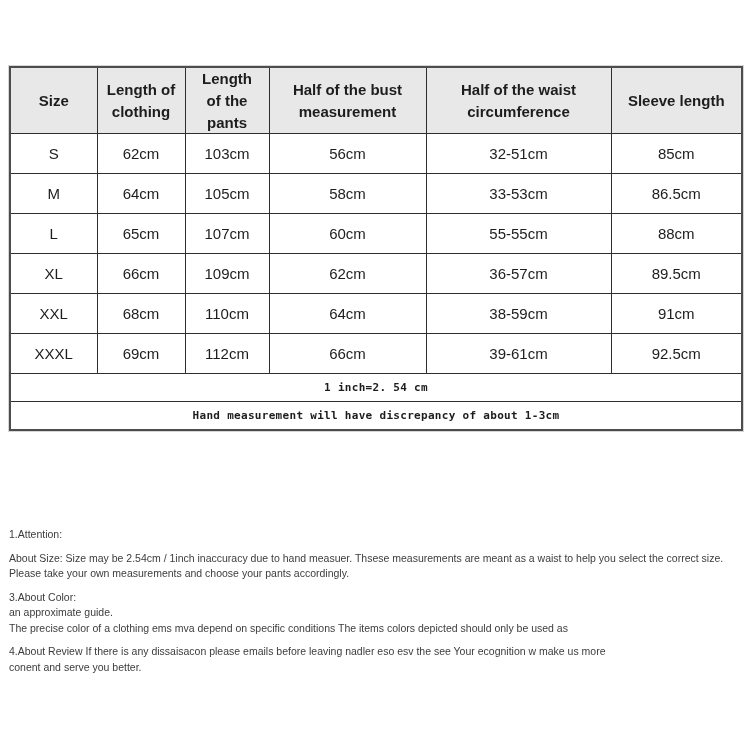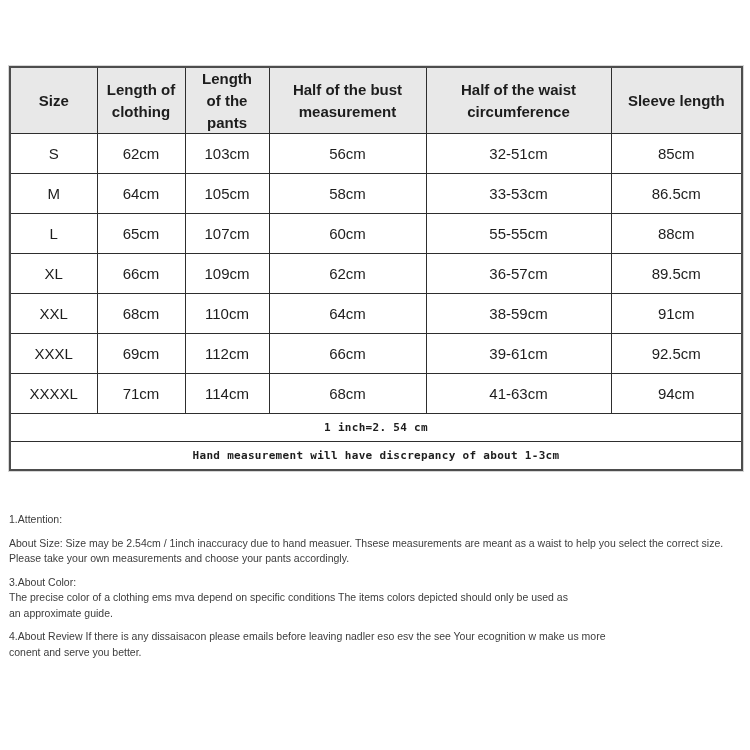--- a/index.html
+++ b/index.html
@@ -47,21 +47,21 @@
   }
   .size-chart tr.footer-row td{
     font-family:"DejaVu Sans Mono","Liberation Mono",monospace;
     font-size:11px;
     font-weight:bold;
     height:25px;
     letter-spacing:0.3px;
   }
   .notes{
     position:absolute;
-    left:9px;top:512px;
+    left:9px;top:527px;
     width:738px;
     color:#3c3c3c;
     font-size:10.5px;
   }
   .note{margin:0 0 8px 0;}
   .note-line{
     line-height:15.5px;
     white-space:nowrap;
     overflow:hidden;
   }
@@ -132,49 +132,41 @@
           <td>91cm</td>
         </tr>
         <tr>
           <td>XXXL</td>
           <td>69cm</td>
           <td>112cm</td>
           <td>66cm</td>
           <td>39-61cm</td>
           <td>92.5cm</td>
         </tr>
-        <tr>
-          <td>XXXXL</td>
-          <td>71cm</td>
-          <td>114cm</td>
-          <td>68cm</td>
-          <td>41-63cm</td>
-          <td>94cm</td>
-        </tr>
         <tr class="footer-row">
           <td colspan="6">1 inch=2. 54 cm</td>
         </tr>
         <tr class="footer-row">
           <td colspan="6">Hand measurement will have discrepancy of about 1-3cm</td>
         </tr>
       </tbody>
   </table>
 
   <div class="notes">
       <div class="note">
         <div class="note-line">1.Attention:</div>
       </div>
       <div class="note">
         <div class="note-line">About Size: Size may be 2.54cm / 1inch inaccuracy due to hand measuer. Thsese measurements are meant as a waist to help you select the correct size.</div>
         <div class="note-line">Please take your own measurements and choose your pants accordingly.</div>
       </div>
       <div class="note">
         <div class="note-line">3.About Color:</div>
+        <div class="note-line">an approximate guide.</div>
         <div class="note-line">The precise color of a clothing ems mva depend on specific conditions The items colors depicted should only be used as</div>
-        <div class="note-line">an approximate guide.</div>
       </div>
       <div class="note">
         <div class="note-line">4.About Review If there is any dissaisacon please emails before leaving nadler eso esv the see Your ecognition w make us more</div>
         <div class="note-line">conent and serve you better.</div>
       </div>
     </div>
 
 </div>
 
 </body></html>

